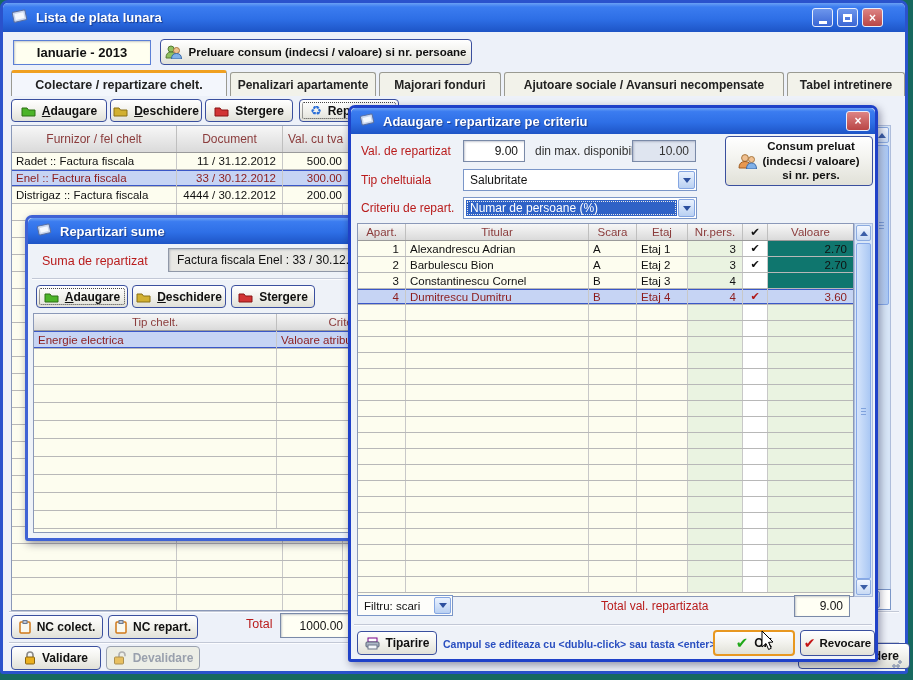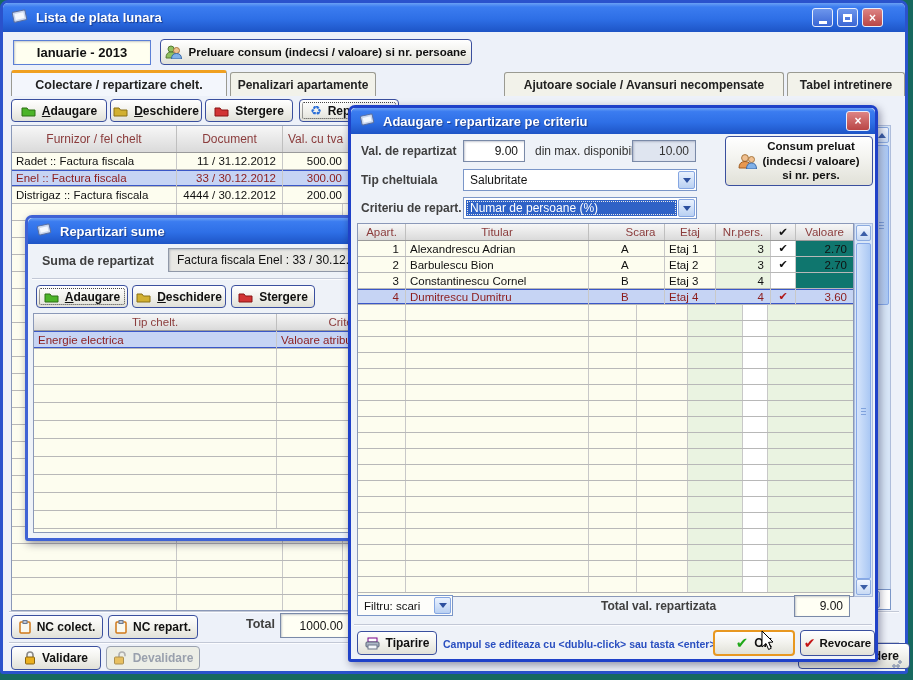--- a/index.html
+++ b/index.html
@@ -56,21 +56,21 @@
 
   
   .mt-c1{width:165px;} .mt-c2{width:106px;} .mt-c3{width:66px;} .mt-c4{flex:1;border-right:none!important;}
   .main-fill .fill-row { background:linear-gradient(90deg,#fdfdef 0 164px,#c8c8c8 164px 165px,#fdfdef 165px 270px,#c8c8c8 270px 271px,#fdfdef 271px 330px,#c8c8c8 330px 331px,#fdfdef 331px 100%); }
 
   
   .rt-c1{width:243px;} .rt-c2{flex:1;border-right:none!important;}
   .rep-fill .fill-row { background:linear-gradient(90deg,#fdfdef 0 242px,#c8c8c8 242px 243px,#fdfdef 243px 100%); }
 
   
-  .dt-c1{width:48px;} .dt-c2{width:183px;} .dt-c3{width:48px;margin-left:28px;} .dt-c4{width:51px;}
+  .dt-c1{width:48px;} .dt-c2{width:183px;} .dt-c3{width:48px;} .dt-c4{width:51px;}
   .dt-c5{width:55px;background:#eaf3e1;} .dt-c6{width:25px;background:#fff;justify-content:center;}
   .dt-c7{flex:1;background:#0f766e;border-right:none!important;}
   .trow.sel .dt-c5,.trow.sel .dt-c6,.trow.sel .dt-c7{background:transparent;}
   .dlg-fill .fill-row { background:linear-gradient(90deg,#fdfdef 0 47px,#c8c8c8 47px 48px,#fdfdef 48px 230px,#c8c8c8 230px 231px,#fdfdef 231px 278px,#c8c8c8 278px 279px,#fdfdef 279px 329px,#c8c8c8 329px 330px,#eaf3e1 330px 384px,#c8c8c8 384px 385px,#ffffff 385px 409px,#c8c8c8 409px 410px,#eaf3e1 410px 100%); }
 
   .chk { font-size:11px; color:#111; } .chk.red { color:#b01818; }
 
   
   .vscroll { position:absolute; width:19px; background:#d8e6f8; border:1px solid #aebddb; }
   .sbtn { position:absolute; left:1px; right:1px; height:16px;
@@ -86,21 +86,21 @@
   
   .combo { position:absolute; background:#fff; border:1px solid #7a96c8; display:flex; align-items:center; font-size:12px; color:#111; }
   .combo .txt { flex:1; padding-left:6px; overflow:hidden; white-space:nowrap; }
   .combo .drop { width:17px; align-self:stretch; margin:1px;
     background:linear-gradient(180deg,#eaf2fe,#b9d0f2); border:1px solid #85a6e2; border-radius:2px;
     display:flex; align-items:center; justify-content:center; }
   .combo .drop i { width:0;height:0;border:4px solid transparent;border-top:5px solid #2c4f9e; margin-top:4px; }
   .combo .txt.selblue { background:#2f62c6; color:#fff; outline:1px dotted #e8e8e8; outline-offset:-2px; margin:2px 0 2px 2px; padding:1px 4px; }
 
   .groove { position:absolute; height:2px; border-top:1px solid #c2c8d6; border-bottom:1px solid #fbfcff; }
-  .lbl { position:absolute; font-size:12px; font-weight:bold; color:#404040; white-space:nowrap; }
+  .lbl { position:absolute; font-size:12px; font-weight:normal; color:#b91c1c; white-space:nowrap; }
   .lbl.normal { font-weight:normal; color:#333; }
 
   .subwin { position:absolute; background:#eef2f8; border:3px solid #3f62d4; border-radius:7px 7px 3px 3px;
     box-shadow:2px 3px 9px rgba(0,0,40,.4); }
   .dialog { border-color:#1f41c8; z-index:10; }
   .subwin .titlebar { height:26px; }
 
   u { text-decoration:underline; }
   .hintline { color:#2a4fc0; font-weight:bold; font-size:10.5px; white-space:nowrap; }
   .checkglyph { font-weight:bold; }
@@ -142,20 +142,21 @@
           <path d="M1,13 Q1,7 6,7 Q11,7 11,13 Z" fill="#8fc060" stroke="#567a32"></path>
           <circle cx="11.5" cy="5.5" r="3" fill="#f0c090" stroke="#a87840"></circle>
           <path d="M6.5,14 Q6.5,8.5 11.5,8.5 Q16.5,8.5 16.5,14 Z" fill="#7fb0e8" stroke="#3c6aa8"></path>
         </svg>
     </span>
     <span>Preluare consum (indecsi / valoare) si nr. persoane</span>
   </div>
 
   <div class="tab" style="left:227px;top:69px;width:146px;height:24px;">Penalizari apartamente</div>
   <div class="tab active" style="left:8px;top:67px;width:216px;height:26px;">Colectare / repartizare chelt.</div>
+  <div class="tab" style="left:376px;top:69px;width:122px;height:24px;">Majorari fonduri</div>
   <div class="tab" style="left:501px;top:69px;width:280px;height:24px;">Ajutoare sociale / Avansuri necompensate</div>
   <div class="tab" style="left:784px;top:69px;width:118px;height:24px;">Tabel intretinere</div>
 
   <div class="btn" style="left:8px;top:96px;width:96px;height:23px;">
     <span class="ic">
         <svg width="15" height="12">
           <path d="M1,3 h5 l1.5,2 H14 v6 H1 Z" fill="#4cb428" stroke="#2c7014"></path>
         </svg>
       </span>
     <span><span></span><u>A</u><span>daugare</span></span>

